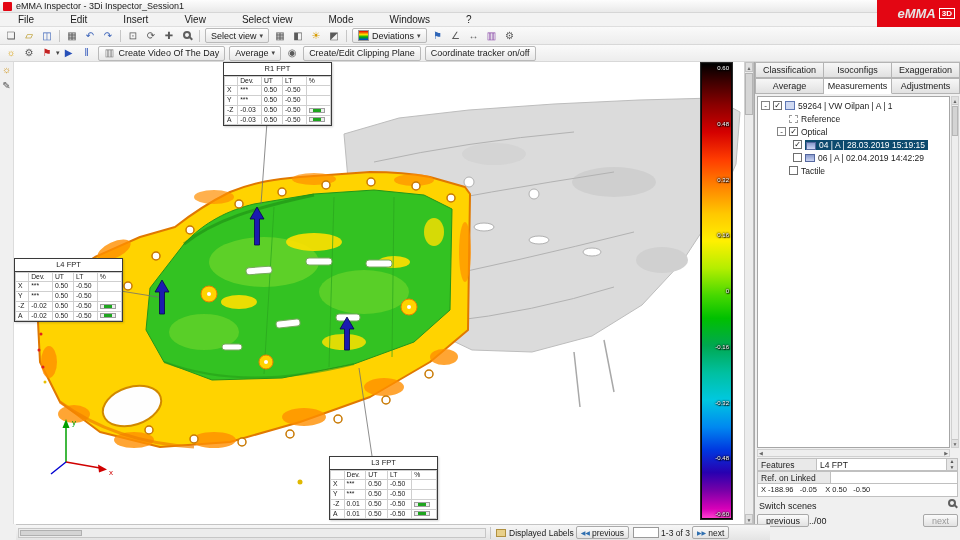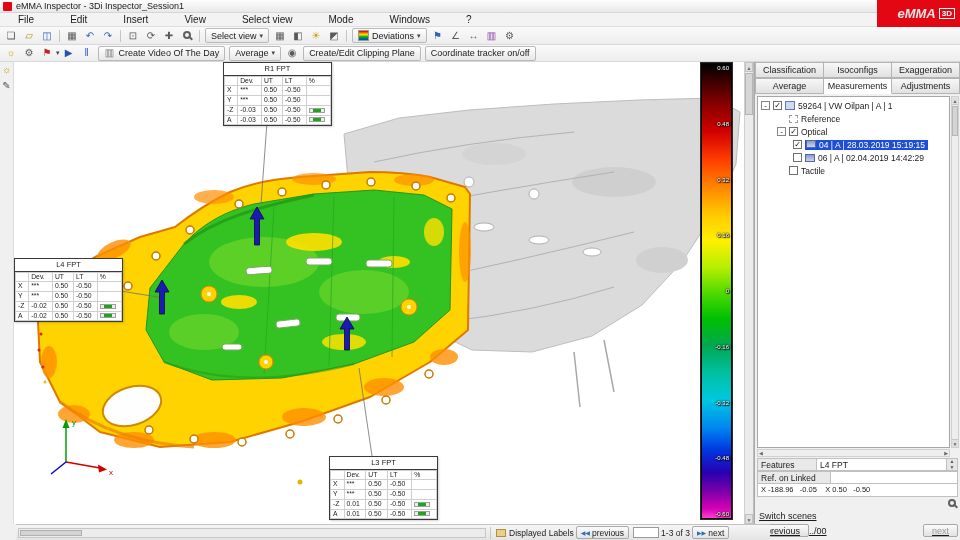--- a/index.html
+++ b/index.html
@@ -78,40 +78,40 @@
   .tab.active{background:#fff;border-bottom-color:#fff;}
   .tree{position:absolute;left:2px;top:34px;right:10px;bottom:92px;background:#fff;border:1px solid #a6a6a6;
     font-size:8.5px;padding:2px 0 0 1px;overflow:hidden;}
   .trow{display:flex;align-items:center;height:13px;gap:3px;white-space:nowrap;}
   .exp{width:9px;height:9px;border:1px solid #848484;background:#fff;font-size:8px;line-height:7px;text-align:center;flex:none;}
   .cb{width:9px;height:9px;border:1px solid #6f6f6f;background:#fff;font-size:8px;line-height:8px;text-align:center;color:#111;flex:none;}
   .spc{width:9px;flex:none;}
   .picon{width:10px;height:9px;background:#cfd9f2;border:1px solid #5f78b4;flex:none;}
   .ricon{width:9px;height:8px;border:1px dashed #9a9a9a;background:#fff;flex:none;}
   .sicon{width:10px;height:8px;background:linear-gradient(#8899cc,#ccd6f4);border:1px solid #55689f;flex:none;}
-  .selrow{display:flex;align-items:flex-start;gap:3px;background:#1d4ed8;color:#fff;padding:0 3px 0 1px;}
+  .selrow{display:flex;align-items:flex-end;gap:3px;background:#0c4a6e;color:#fff;padding:0 3px 0 1px;}
   .treevscroll{position:absolute;right:1px;top:34px;width:8px;bottom:92px;background:#eee;border:1px solid #d0d0d0;
     font-size:5px;color:#666;text-align:center;}
   .tvarrow{height:8px;line-height:8px;background:#e0e0e0;border-bottom:1px solid #c6c6c6;}
   .tvarrow.bot{position:absolute;bottom:0;left:0;right:0;border-top:1px solid #c6c6c6;border-bottom:none;}
   .tvthumb{height:30px;background:#d4d4d4;border:1px solid #b6b6b6;margin-top:1px;}
   .treehscroll{position:absolute;left:2px;right:10px;bottom:83px;height:8px;background:#eee;border:1px solid #d0d0d0;
     font-size:5px;color:#666;display:flex;justify-content:space-between;align-items:center;padding:0 1px;}
 
   .features{position:absolute;left:2px;right:2px;bottom:32px;height:50px;font-size:8.5px;}
   .frow{display:flex;height:13px;}
   .fh{background:#e9e9e9;border:1px solid #c0c0c0;padding:1px 3px;width:60px;flex:none;overflow:hidden;white-space:nowrap;}
   .fh.wide{width:74px;}
   .fv{background:#fff;border:1px solid #c0c0c0;border-left:none;padding:1px 3px;flex:1;overflow:hidden;white-space:nowrap;}
   .fspin{width:11px;flex:none;border:1px solid #c0c0c0;border-left:none;background:#e6e6e6;
     font-size:5px;line-height:5.5px;text-align:center;color:#555;}
   .fvals{background:#fff;border:1px solid #c0c0c0;border-top:none;padding:1px 3px;flex:1;font-size:7.5px;white-space:pre;overflow:hidden;}
   .fmagrow{display:flex;justify-content:flex-end;align-items:center;height:11px;padding-right:2px;gap:2px;}
 
-  .switch{position:absolute;left:2px;right:2px;bottom:2px;height:28px;font-size:9px;text-decoration:underline;}
+  .switch{position:absolute;left:2px;right:2px;bottom:12px;height:28px;font-size:9px;}
   .swlabel{padding:1px 2px;}
   .swrow{display:flex;align-items:center;margin-top:2px;}
   .btn{display:inline-flex;align-items:center;justify-content:center;height:13px;border:1px solid #a8a8a8;
     background:linear-gradient(#fbfbfb,#e2e2e2);padding:0 8px;font-size:9px;border-radius:2px;}
   .btn.disabled{color:#9a9a9a;}
   .swcounter{flex:1;text-align:left;}
 
   
   .statusbar{position:absolute;left:16px;bottom:0;width:754px;height:16px;
     background:linear-gradient(#f6f6f6,#e4e4e4);border-top:1px solid #c4c4c4;

